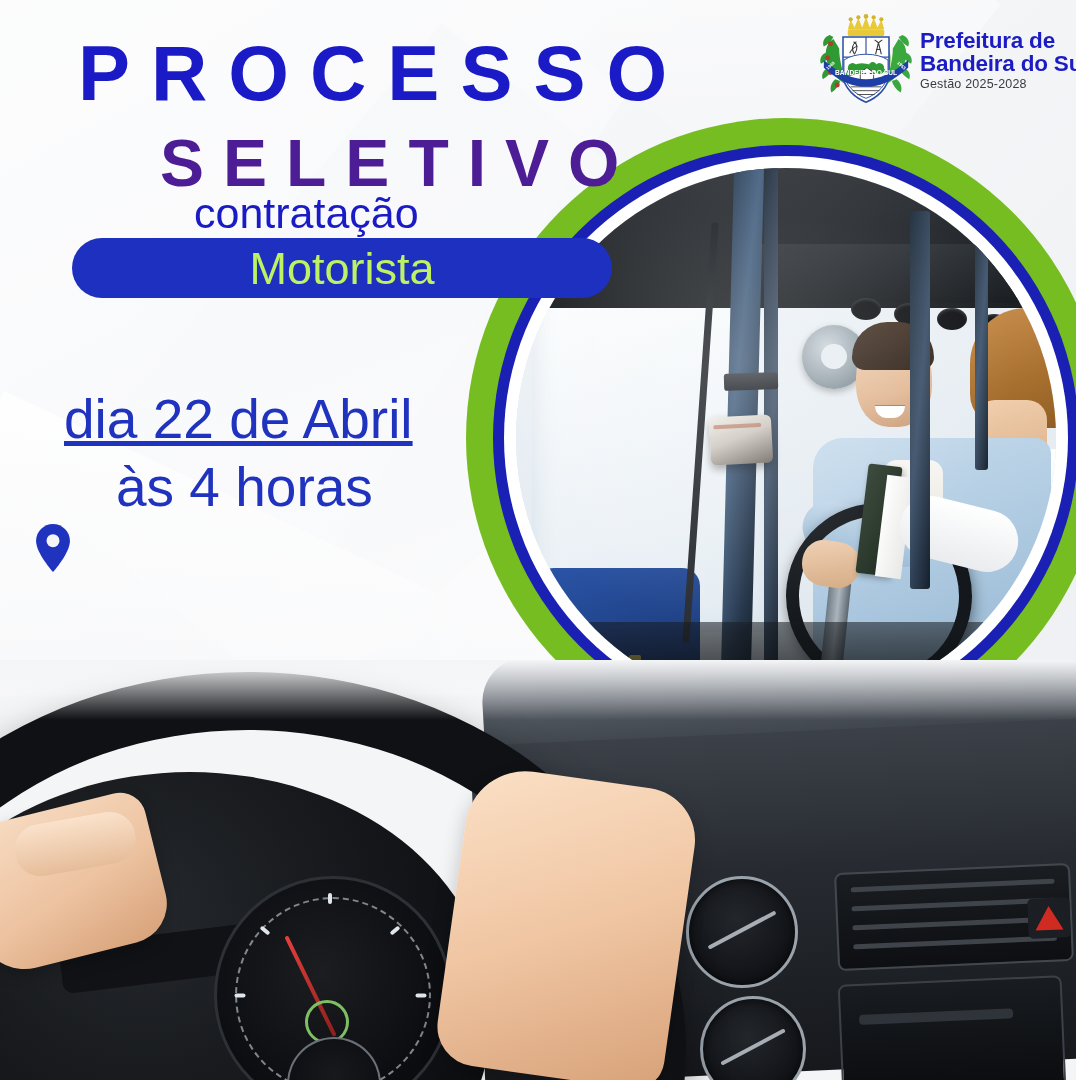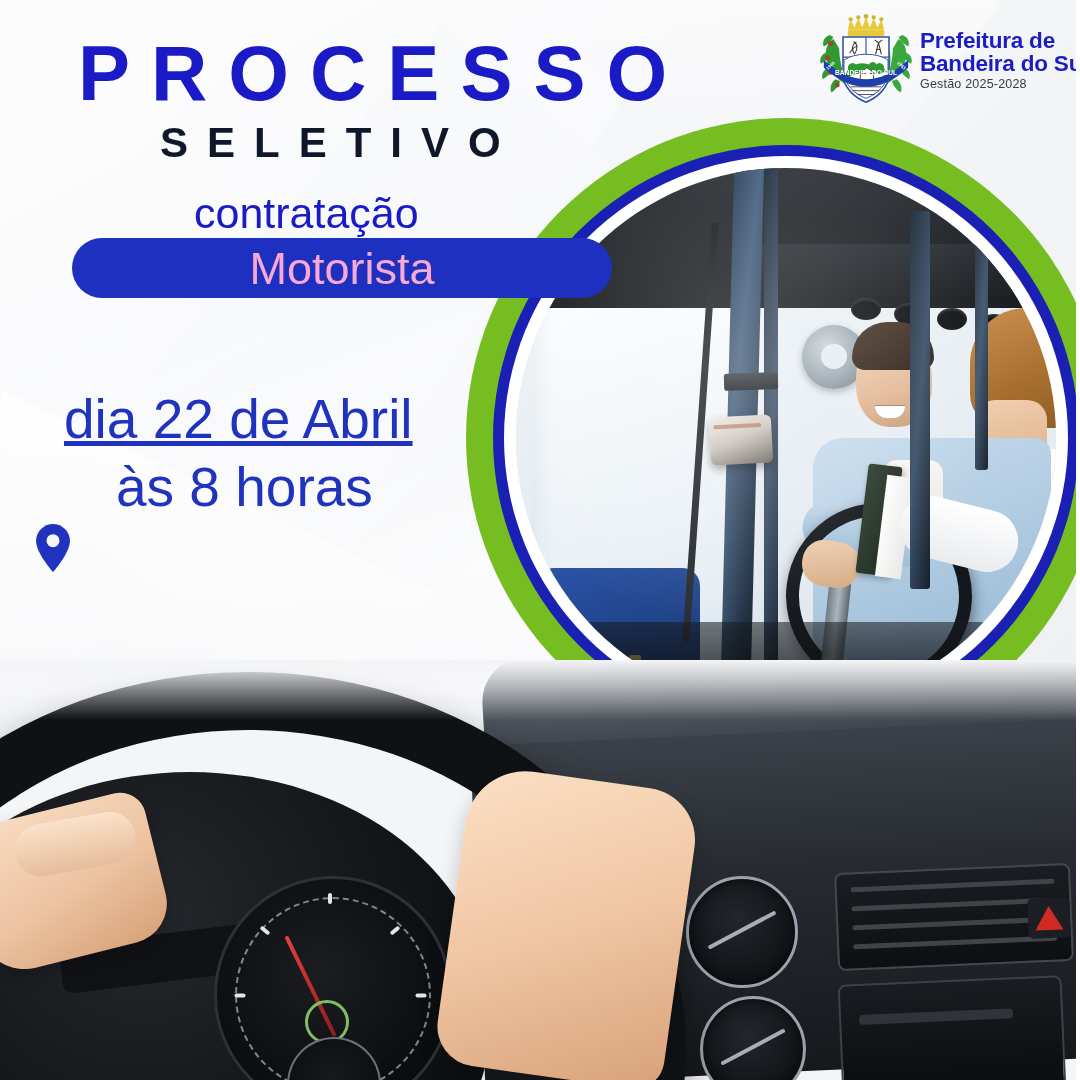--- a/index.html
+++ b/index.html
@@ -368,25 +368,25 @@
     left: 78px; top: 34px;
     font-size: 78px;
     font-weight: bold;
     letter-spacing: 21px;
     color: #1a1ac6;
     line-height: 1;
     white-space: nowrap;
   }
   .l-seletivo {
     position: absolute;
-    left: 160px; top: 122px;
-    font-size: 42px;
+    left: 160px; top: 130px;
+    font-size: 66px;
     font-weight: bold;
     letter-spacing: 19px;
-    color: #0f172a;
+    color: #4c1d95;
     line-height: 1;
     white-space: nowrap;
   }
   .l-contratacao {
     position: absolute;
     left: 194px; top: 192px;
     font-size: 43px;
     font-weight: normal;
     color: #1a1ac6;
     line-height: 1;
@@ -396,21 +396,21 @@
     position: absolute;
     left: 72px; top: 238px;
     width: 540px; height: 60px;
     background: #1d30c0;
     border-radius: 32px;
     display: flex;
     align-items: center;
     justify-content: center;
   }
   .pill span {
-    color: #f9a8d4;
+    color: #bef264;
     font-size: 45px;
     line-height: 1;
     white-space: nowrap;
   }
 
   
   .details { position: absolute; left: 0; top: 392px; width: 510px; z-index: 30; color: #1f33bf; }
   .d-date {
     position: absolute;
     left: 64px; top: 0;
@@ -762,21 +762,21 @@
     <div class="l-processo">PROCESSO</div>
     <div class="l-seletivo">SELETIVO</div>
     <div class="l-contratacao">contratação</div>
     <div class="pill">
       <span>Motorista</span>
     </div>
   </div>
 
   <div class="details">
     <div class="d-date">dia 22 de Abril</div>
-    <div class="d-time">às 8 horas</div>
+    <div class="d-time">às 4 horas</div>
     <div class="d-place-row">
       <svg class="pin" viewBox="0 0 24 34" aria-hidden="true">
         <path d="M12 0C5.4 0 0 5.4 0 12c0 8.6 12 22 12 22s12-13.4 12-22C24 5.4 18.6 0 12 0z" fill="#1f33bf"></path>
         <circle cx="12" cy="11.8" r="4.6" fill="#f4f5f7"></circle>
       </svg>
     </div>
   </div>
 
   <div class="logo-wrap">
     <svg class="crest" viewBox="0 0 100 96" aria-hidden="true">

